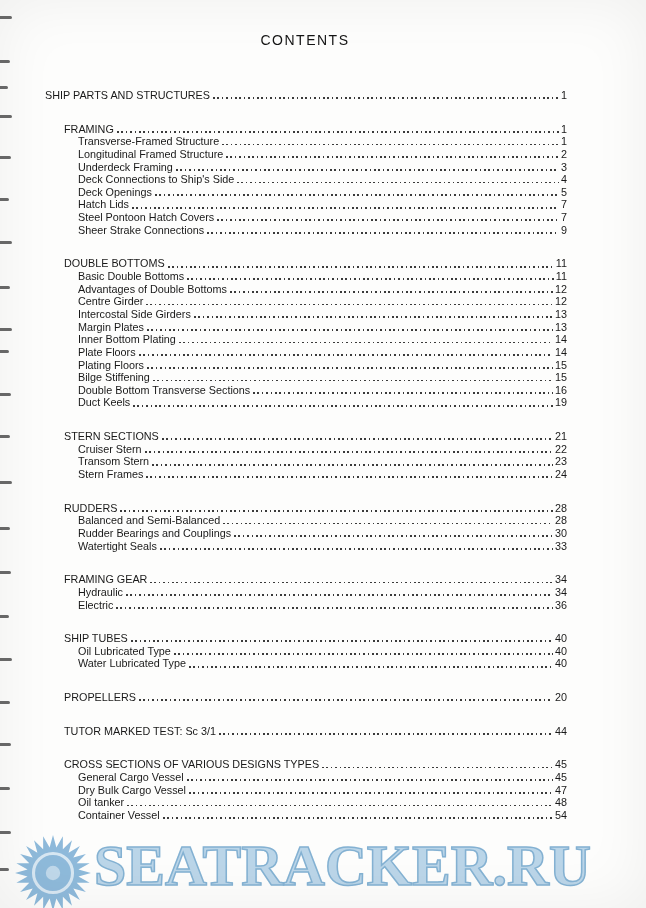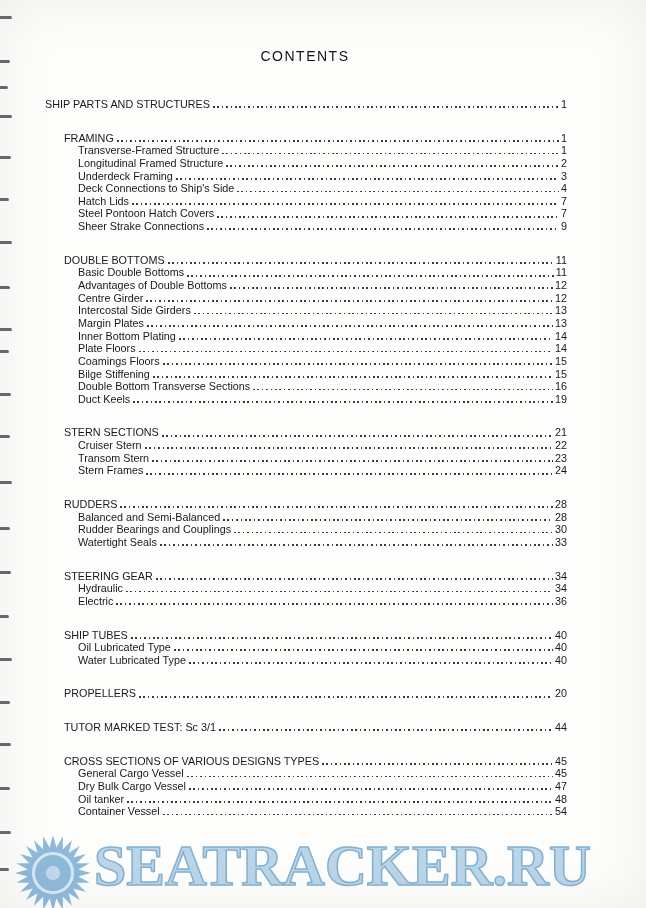--- a/index.html
+++ b/index.html
@@ -13,33 +13,33 @@
   .page {
     position: absolute;
     inset: 0;
     background: #fdfdfc;
     box-shadow: inset 0 0 60px rgba(0,0,0,0.06);
     font-family: "Liberation Sans", sans-serif;
     color: #1c1c1c;
   }
   .title {
     position: absolute;
-    top: 48px;
+    top: 32px;
     left: 0;
     width: 610px;
     text-align: center;
     font-size: 14px;
     font-weight: 400;
     letter-spacing: 1.5px;
     margin: 0;
     color: #141414;
   }
   .toc {
     position: absolute;
-    top: 98px;
+    top: 89px;
     left: 45px;
     width: 522px;
   }
   .toc-group { margin-bottom: 21px; }
   .toc-row {
     display: flex;
     align-items: baseline;
     height: 12.65px;
     font-size: 10.8px;
     line-height: 12.65px;
@@ -151,20 +151,25 @@
           <span class="toc-label">Underdeck Framing</span>
           <span class="toc-dots"></span>
           <span class="toc-page">3</span>
         </div>
         <div class="toc-row lvl2">
           <span class="toc-label">Deck Connections to Ship's Side</span>
           <span class="toc-dots"></span>
           <span class="toc-page">4</span>
         </div>
         <div class="toc-row lvl2">
+          <span class="toc-label">Deck Openings</span>
+          <span class="toc-dots"></span>
+          <span class="toc-page">5</span>
+        </div>
+        <div class="toc-row lvl2">
           <span class="toc-label">Hatch Lids</span>
           <span class="toc-dots"></span>
           <span class="toc-page">7</span>
         </div>
         <div class="toc-row lvl2">
           <span class="toc-label">Steel Pontoon Hatch Covers</span>
           <span class="toc-dots"></span>
           <span class="toc-page">7</span>
         </div>
         <div class="toc-row lvl2">
@@ -208,21 +213,21 @@
           <span class="toc-label">Inner Bottom Plating</span>
           <span class="toc-dots"></span>
           <span class="toc-page">14</span>
         </div>
         <div class="toc-row lvl2">
           <span class="toc-label">Plate Floors</span>
           <span class="toc-dots"></span>
           <span class="toc-page">14</span>
         </div>
         <div class="toc-row lvl2">
-          <span class="toc-label">Coamings Floors</span>
+          <span class="toc-label">Plating Floors</span>
           <span class="toc-dots"></span>
           <span class="toc-page">15</span>
         </div>
         <div class="toc-row lvl2">
           <span class="toc-label">Bilge Stiffening</span>
           <span class="toc-dots"></span>
           <span class="toc-page">15</span>
         </div>
         <div class="toc-row lvl2">
           <span class="toc-label">Double Bottom Transverse Sections</span>
@@ -274,21 +279,21 @@
           <span class="toc-page">30</span>
         </div>
         <div class="toc-row lvl2">
           <span class="toc-label">Watertight Seals</span>
           <span class="toc-dots"></span>
           <span class="toc-page">33</span>
         </div>
       </div>
       <div class="toc-group">
         <div class="toc-row lvl1">
-          <span class="toc-label">STEERING GEAR</span>
+          <span class="toc-label">FRAMING GEAR</span>
           <span class="toc-dots"></span>
           <span class="toc-page">34</span>
         </div>
         <div class="toc-row lvl2">
           <span class="toc-label">Hydraulic</span>
           <span class="toc-dots"></span>
           <span class="toc-page">34</span>
         </div>
         <div class="toc-row lvl2">
           <span class="toc-label">Electric</span>

